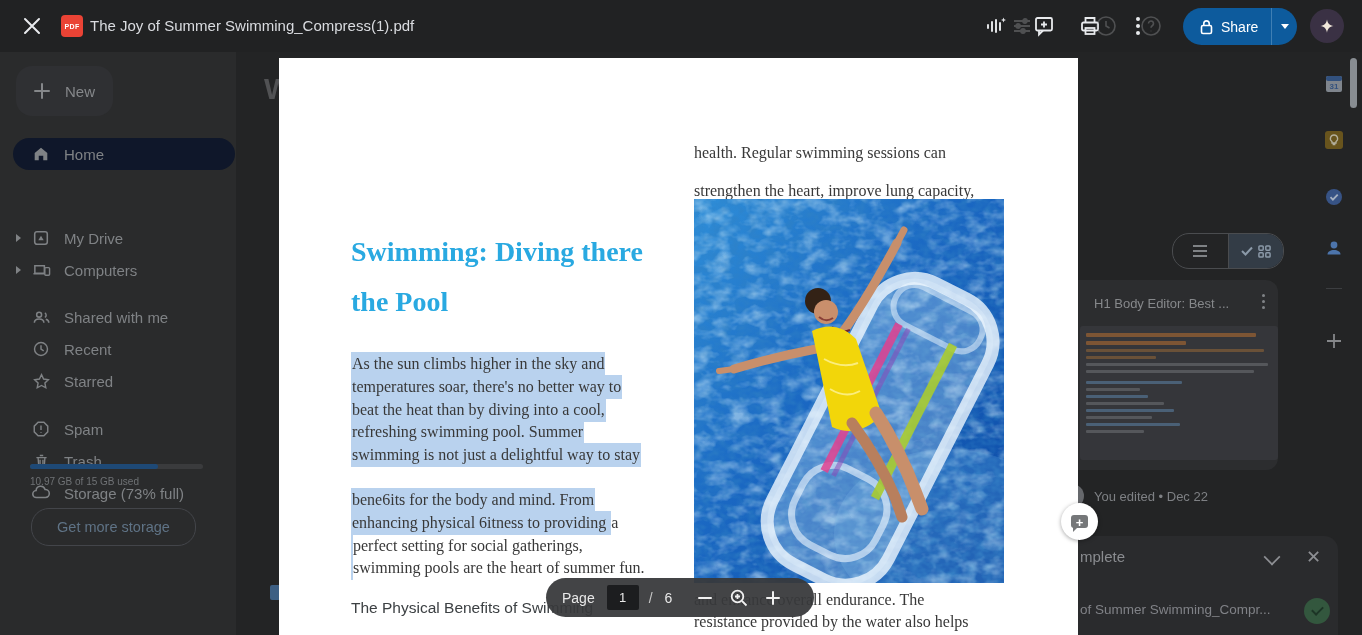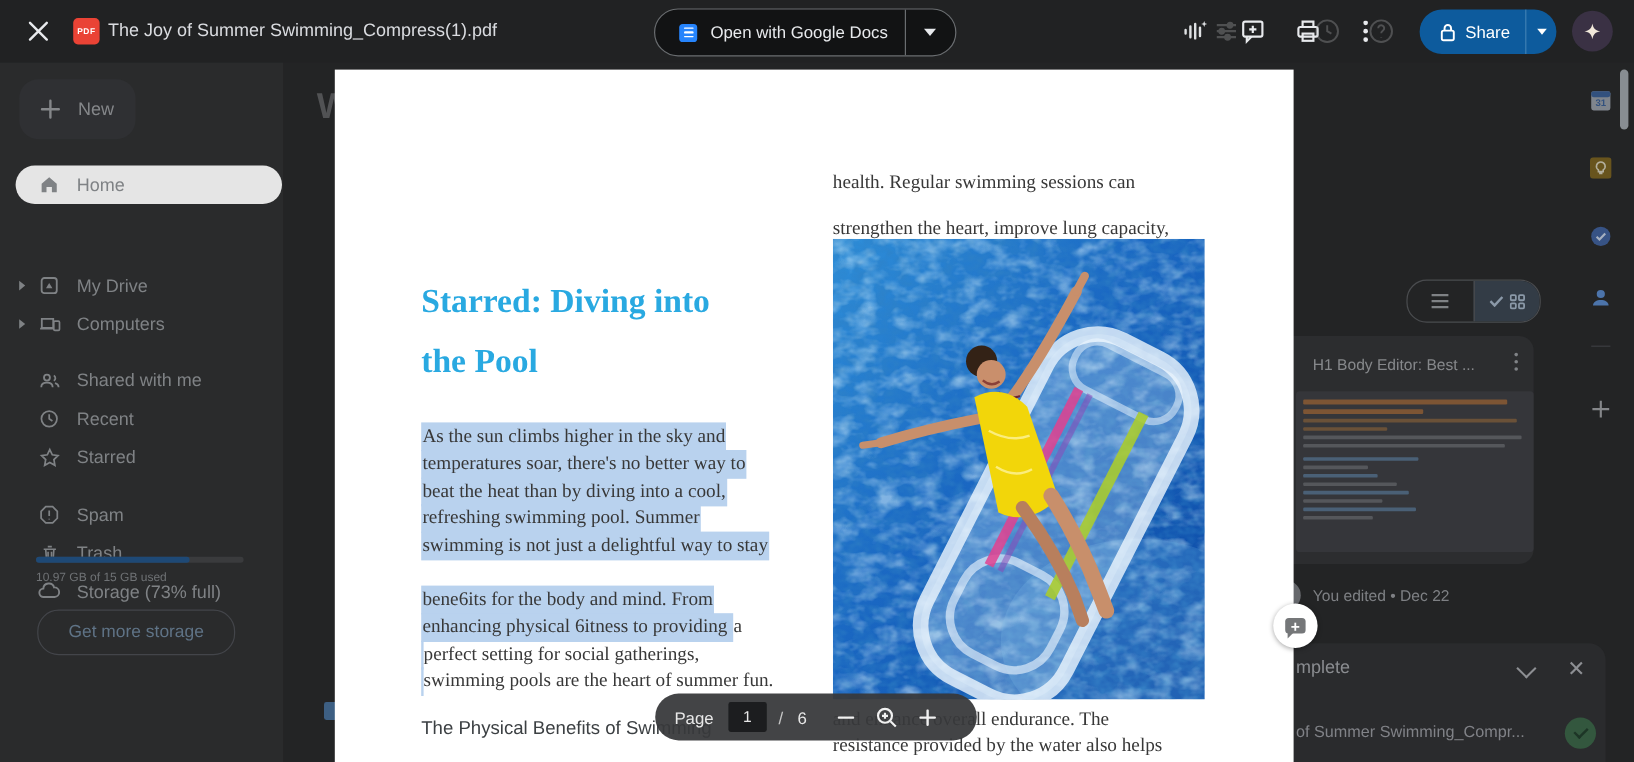--- a/index.html
+++ b/index.html
@@ -34,21 +34,21 @@
 
   
   #sidebar{left:0;top:52px;width:236px;height:583px;background:#2a2b2c;z-index:1;}
   #new-btn{left:16px;top:14px;width:97px;height:50px;border-radius:16px;background:#2f3033;
     display:flex;align-items:center;color:#85878a;font-size:15px;gap:13px;padding-left:16px;box-sizing:border-box;}
   .srow{left:0;width:236px;height:32px;display:flex;align-items:center;color:#7f8285;font-size:15px;}
   .srow .ric{position:absolute;left:31px;width:20px;display:flex;justify-content:center;}
   .srow .rlabel{position:absolute;left:64px;white-space:nowrap;}
   .srow .rcaret{position:absolute;left:16px;width:0;height:0;border-top:4px solid transparent;
     border-bottom:4px solid transparent;border-left:5px solid #7f8285;}
-  #row-home{top:86px;left:13px;width:222px;border-radius:16px;background:#e5e5e5;}
+  #row-home{top:86px;left:13px;width:222px;border-radius:16px;background:#0f172a;}
   #row-home .ric{left:18px;} #row-home .rlabel{left:51px;}
   #storage-bar{left:30px;top:412px;width:173px;height:5px;border-radius:3px;background:#3a3b3d;}
   #storage-fill{width:128px;height:5px;border-radius:3px;background:#1e4976;}
   #usage{left:30px;top:424px;font-size:10px;color:#6f7275;}
   #getmore{left:31px;top:456px;width:163px;height:36px;border:1px solid #43454a;border-radius:18px;
     display:flex;align-items:center;justify-content:center;color:#5f7386;font-size:14.5px;font-weight:500;}
 
   
   #view-toggle{left:1172px;top:233px;width:110px;height:34px;border:1px solid #4a4c4f;border-radius:17px;
     display:flex;z-index:1;overflow:hidden;}
@@ -302,21 +302,21 @@
     <div class="uc-head">mplete</div>
     <div class="uc-chev"></div>
     <div class="uc-x">✕</div>
     <div class="uc-file">of Summer Swimming_Compr...</div>
     <div class="uc-check">
         <i></i>
       </div>
   </div>
 
   <div class="abs" id="page">
-    <div class="doc-title" style="top:178px">Starred: Diving into</div>
+    <div class="doc-title" style="top:178px">Swimming: Diving there</div>
     <div class="doc-title" style="top:228px">the Pool</div>
 
     <div class="para-line" style="top:294px"><span class="hl">As the sun climbs higher in the sky and</span><span></span></div>
     <div class="para-line" style="top:317px"><span class="hl">temperatures soar, there's no better way to</span><span></span></div>
     <div class="para-line" style="top:340px"><span class="hl">beat the heat than by diving into a cool,</span><span></span></div>
     <div class="para-line" style="top:362px"><span class="hl">refreshing swimming pool. Summer</span><span></span></div>
     <div class="para-line" style="top:385px"><span class="hl">swimming is not just a delightful way to stay</span><span></span></div>
     <div class="para-line" style="top:430px"><span class="hl">bene6its for the body and mind. From</span><span></span></div>
     <div class="para-line" style="top:453px"><span class="hl">enhancing physical 6itness to providing </span><span>a</span></div>
     <div class="para-line" style="top:476px"><span class="hl"></span><span>perfect setting for social gatherings,</span></div>
@@ -412,32 +412,20 @@
 
   <div class="abs" id="topbar">
     <div class="abs tbtn" style="left:16px;top:10px;width:32px;height:32px">
       <svg width="18" height="18" viewBox="0 0 18 18">
           <path d="M2 2l14 14M16 2L2 16" stroke="#e8eaed" stroke-width="2" stroke-linecap="round"></path>
         </svg>
     </div>
     <div class="abs" id="pdf-chip">PDF</div>
     <div class="abs" id="title">The Joy of Summer Swimming_Compress(1).pdf</div>
 
-    <div class="abs" id="openwith">
-      <span class="docs-ico">
-          <i></i>
-          <i></i>
-          <i></i>
-        </span>
-      <span class="ow-label">Open with Google Docs</span>
-      <span class="ow-div"></span>
-      <span class="ow-caret">
-          <span class="caret-down"></span>
-        </span>
-    </div>
 
     <div class="abs tbtn" style="left:978px;top:6px;width:36px;height:40px">
       <svg width="24" height="24" viewBox="0 0 24 24" fill="none" stroke="#dfe1e3" stroke-width="2" stroke-linecap="round">
         <path d="M4 11v3M8 8v9M12 6v12M16 9v7"></path>
           <path d="M19.5 3.5l.7 1.8 1.8.7-1.8.7-.7 1.8-.7-1.8-1.8-.7 1.8-.7z" fill="#dfe1e3" stroke="none"></path>
       </svg>
     </div>
     <div class="abs tbtn ghost" style="left:1008px;top:6px;width:28px;height:40px">
       <svg width="20" height="20" viewBox="0 0 20 20" stroke="#b8babd" stroke-width="1.8" fill="none">
           <path d="M2 5h16M2 10h16M2 15h16"></path>

